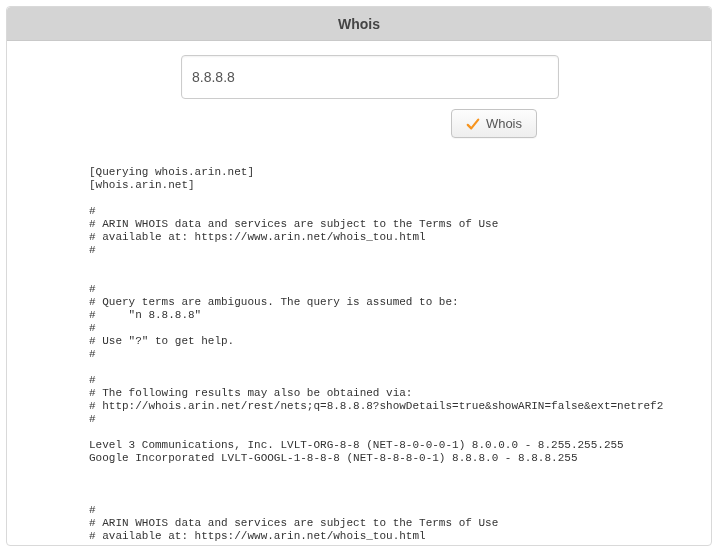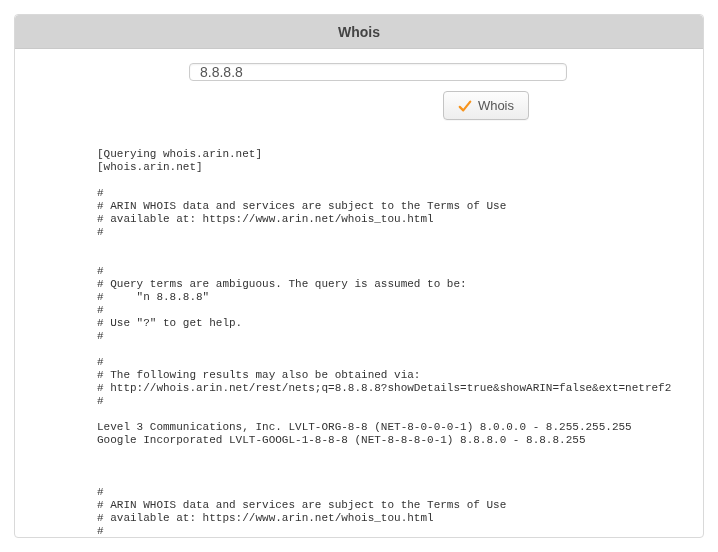--- a/index.html
+++ b/index.html
@@ -7,21 +7,21 @@
     padding: 0;
     background: #ffffff;
     font-family: Arial, Helvetica, sans-serif;
     font-size: 13px;
     color: #333;
   }
   .page {
     width: 718px;
     height: 552px;
     box-sizing: border-box;
-    padding: 14px;
+    padding: 6px;
   }
   .panel {
     border: 1px solid #d9d9d9;
     border-radius: 4px;
     background: #ffffff;
     box-sizing: border-box;
     height: 100%;
     display: flex;
     flex-direction: column;
     overflow: hidden;
@@ -50,21 +50,21 @@
     display: block;
     font-size: 13px;
     color: #555;
     margin: 0 0 4px 146px;
   }
   .search-row {
     margin-left: 146px;
   }
   .search-input {
     width: 378px;
-    height: 18px;
+    height: 44px;
     box-sizing: border-box;
     padding: 6px 10px;
     font-size: 14px;
     color: #555;
     border: 1px solid #cccccc;
     border-radius: 4px;
     box-shadow: inset 0 1px 2px rgba(0,0,0,0.06);
     outline: none;
   }
   .button-row {

